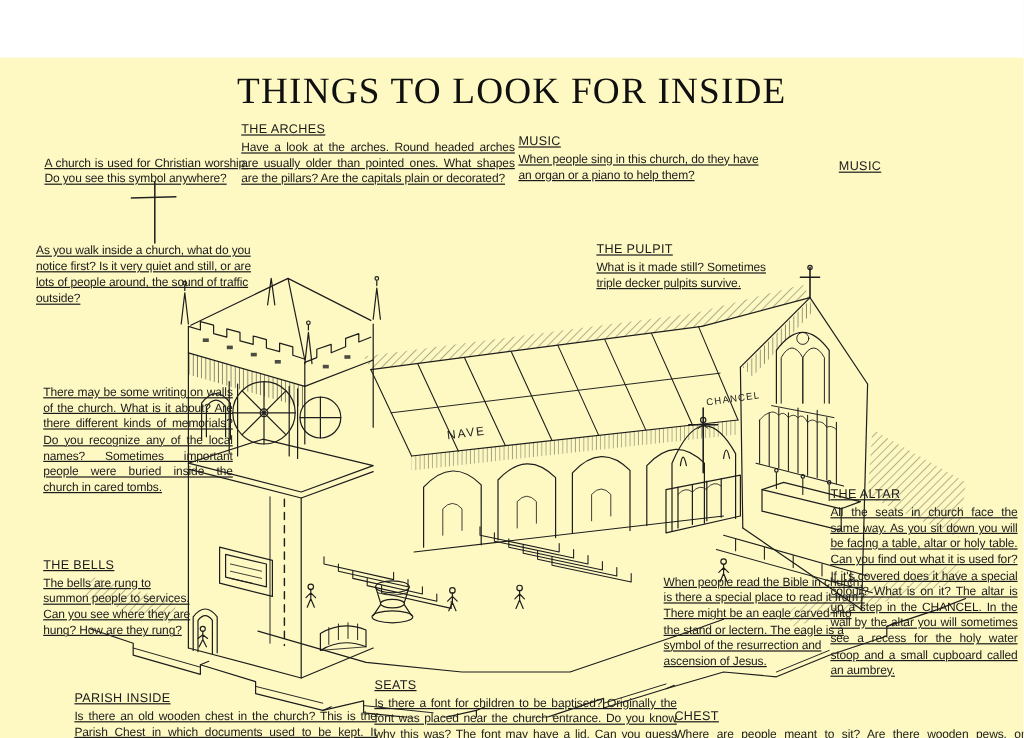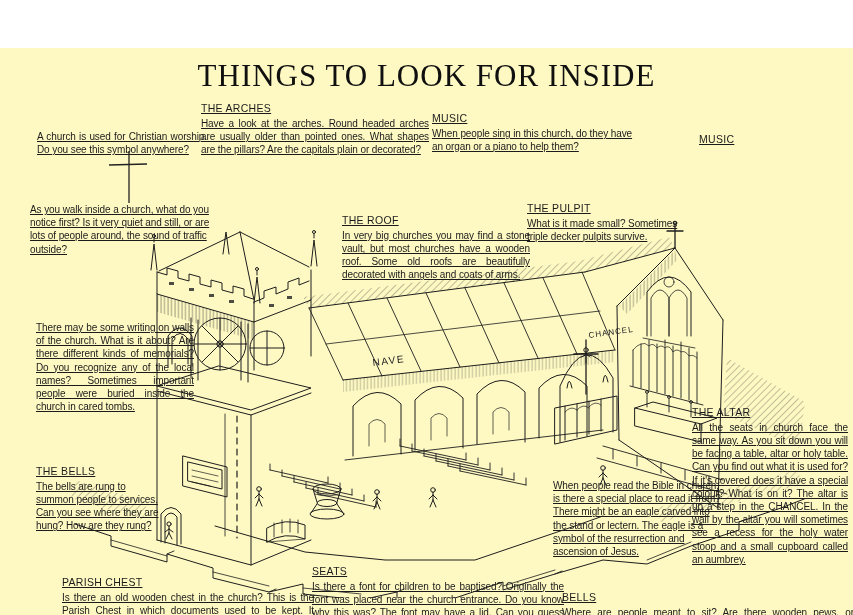--- a/index.html
+++ b/index.html
@@ -43,28 +43,24 @@
 
   <div class="sec rag" style="left:432px;top:64px;width:205px">
     <h3>MUSIC</h3>
     <p>When people sing in this church, do they have an organ or a piano to help them?</p>
   </div>
 
   <div class="sec rag" style="left:699px;top:85px;width:152px">
     <h3>MUSIC</h3>
   </div>
 
-  <div class="sec" style="left:342px;top:166px;width:188px">
-    <h3>THE ROOF</h3>
-    <p>In very big churches you may find a stone vault, but most churches have a wooden roof.  Some old roofs are beautifully decorated with angels and coats of arms.</p>
-  </div>
-
-  <div class="sec rag" style="left:527px;top:154px;width:160px">
+
+  <div class="sec rag" style="left:497px;top:154px;width:160px">
     <h3>THE PULPIT</h3>
-    <p>What is it made small? Sometimes triple decker pulpits survive.</p>
+    <p>What is it made still? Sometimes triple decker pulpits survive.</p>
   </div>
 
   <div class="sec" style="left:36px;top:273px;width:158px">
     <p>There may be some writing on walls of the church.  What is it about?  Are there different kinds of memorials?  Do you recognize any of the local names?  Sometimes important people were buried inside the church in cared tombs.</p>
   </div>
 
   <div class="sec rag" style="left:36px;top:417px;width:130px">
     <h3>THE BELLS</h3>
     <p>The bells are rung to summon people to services.  Can you see where they are hung?  How are they rung?</p>
   </div>
@@ -72,31 +68,31 @@
   <div class="sec rag" style="left:553px;top:431px;width:168px">
     <p>When people read the Bible in church, is there a special place to read it from?  There might be an eagle carved into the stand or lectern.  The eagle is a symbol of the resurrection and ascension of Jesus.</p>
   </div>
 
   <div class="sec" style="left:692px;top:358px;width:156px">
     <h3>THE ALTAR</h3>
     <p>All the seats in church face the same way.  As you sit down you will be facing a table, altar or holy table. Can you find out what it is used for?  If it's covered does it have a special colour? What is on it?  The altar is up a step in the CHANCEL. In the wall by the altar you will sometimes see a recess for the holy water stoop and a small cupboard called an aumbrey.</p>
   </div>
 
   <div class="sec" style="left:62px;top:528px;width:252px">
-    <h3>PARISH CHEST</h3>
+    <h3>PARISH INSIDE</h3>
     <p>Is there an old wooden chest in the church?  This is the Parish Chest in which documents used to be kept.  It usually had three locks.  The vicar and churchwardens each kept a key and they all had to be present to open the chest.  Why do you think there were three keys?</p>
   </div>
 
   <div class="sec" style="left:312px;top:517px;width:252px">
     <h3>SEATS</h3>
     <p>Is there a font for children to be baptised? Originally the font was placed near the church entrance. Do you know why this was? The font may have a lid.  Can you guess why?  The water used to be blessed on Easter day and then left for later use.  This holy water had to be protected from dirt and also from theft for use in charms and magical rituals.</p>
   </div>
 
   <div class="sec" style="left:562px;top:543px;width:292px">
-    <h3>BELLS</h3>
+    <h3>CHEST</h3>
     <p>Where are people meant to sit?  Are there wooden pews, or individual chairs?  The seats are usually in the NAVE.  Some churches still have very old pews with doors, known as box pews.</p>
   </div>
 
   <svg class="ill" viewBox="0 0 750 390" stroke="#1d1d1d" fill="none" stroke-width="1" stroke-linecap="round" stroke-linejoin="round">
     <defs>
       <pattern id="hat45" width="5" height="5" patternUnits="userSpaceOnUse" patternTransform="rotate(45)">
         <line x1="0" y1="0" x2="0" y2="5" stroke="#222" stroke-width="0.7"></line>
       </pattern>
       <pattern id="vhat" width="3.5" height="9" patternUnits="userSpaceOnUse">
         <line x1="1" y1="0" x2="1" y2="9" stroke="#222" stroke-width="0.6"></line>

